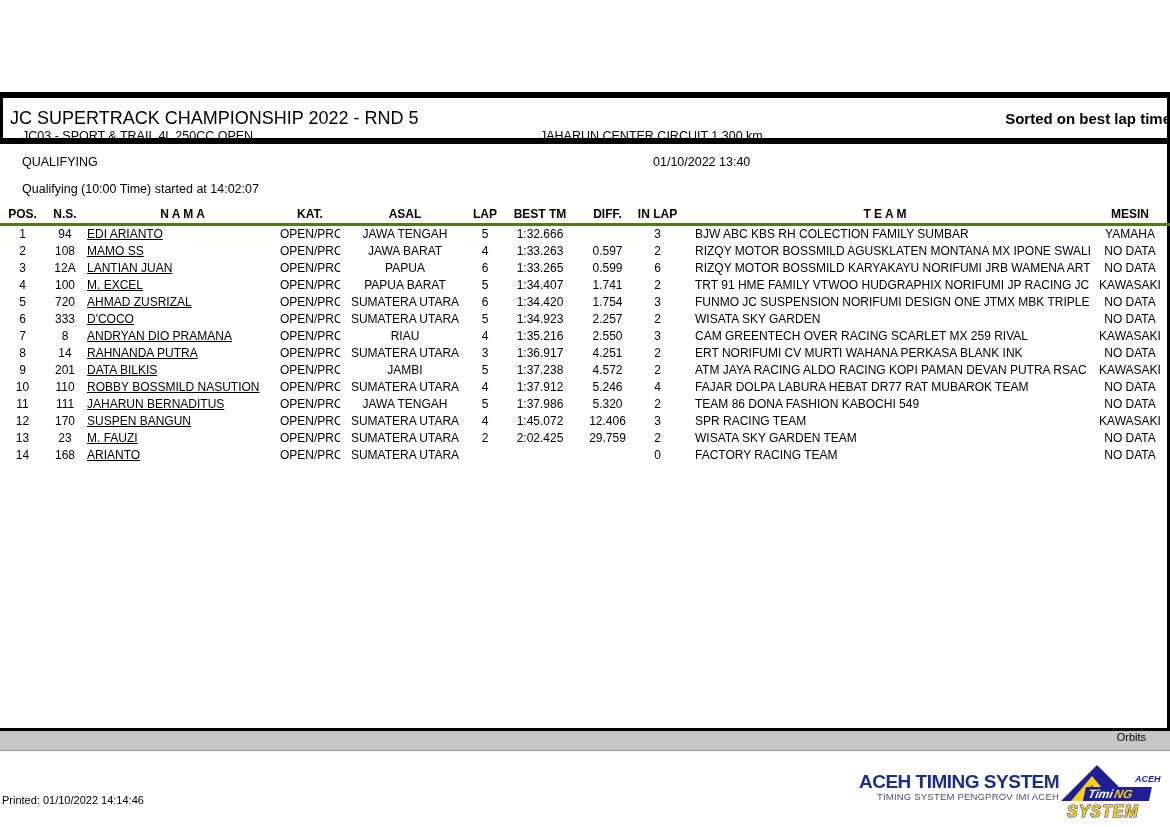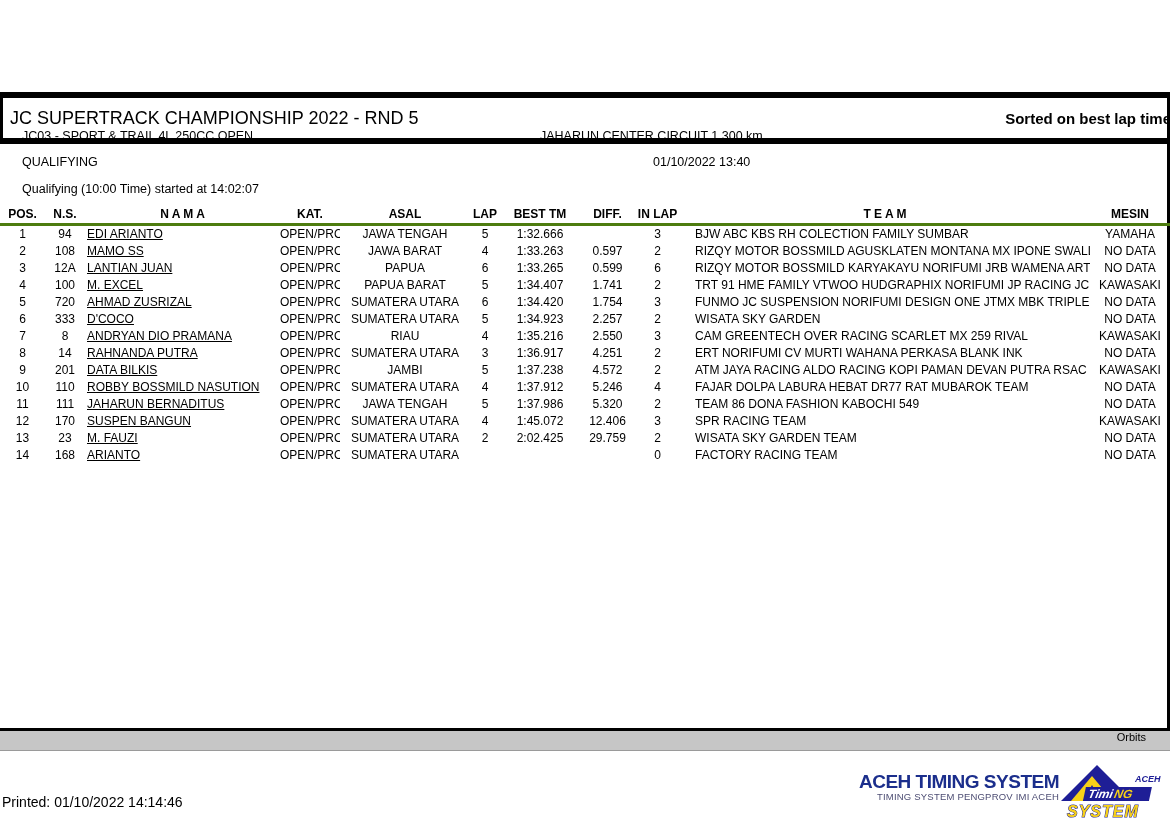--- a/index.html
+++ b/index.html
@@ -52,21 +52,21 @@
   
   .orbits-bar{
     position:absolute; top:728px; left:0; right:0; height:23px;
     border-top:3px solid #000; background:#c6c6c6;
     border-bottom:1px solid #9a9a9a;
     display:flex; align-items:flex-start; justify-content:flex-end;
     padding-right:24px; font-size:11px;
   }
 
   
-  .printed{ position:absolute; left:2px; top:794px; font-size:14px; }
+  .printed{ position:absolute; left:2px; top:794px; font-size:11px; }
   .brand{
     position:absolute; right:7px; top:763px; display:flex; align-items:center; gap:0;
   }
   .brand-text{ text-align:right; padding-bottom:10px; }
   .brand-title{
     font-size:19px; font-weight:bold; letter-spacing:-0.5px;
     color:#1b2e8c; white-space:nowrap; line-height:18px;
   }
   .brand-subtitle{
     font-size:9.5px; color:#4d4d73; white-space:nowrap; letter-spacing:0.2px;

